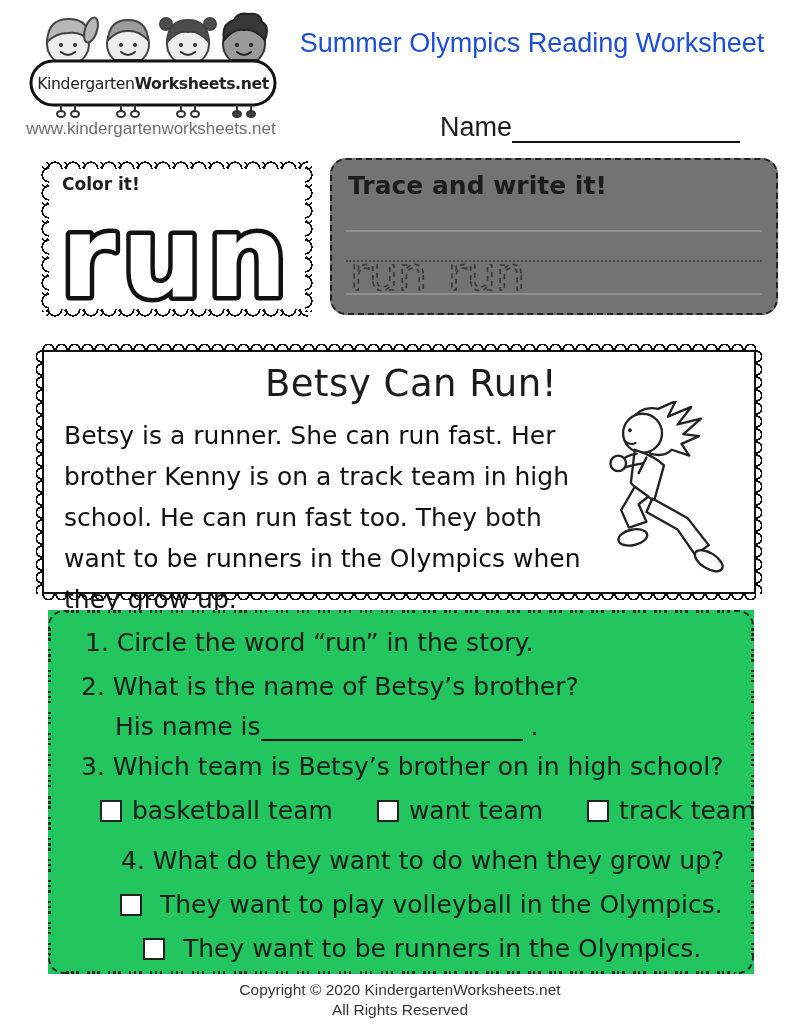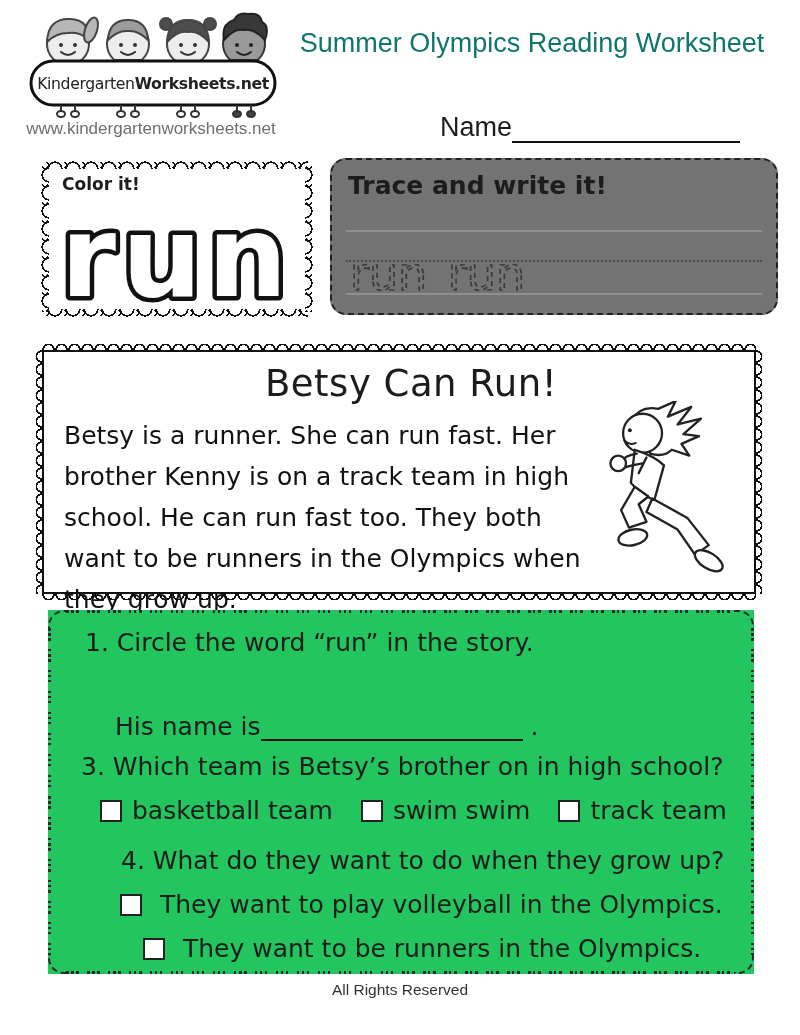--- a/index.html
+++ b/index.html
@@ -15,21 +15,21 @@
   #banner-text {
     position:absolute; left:3px; top:55px; width:244px; height:44px;
     display:flex; align-items:center; justify-content:center; white-space:nowrap;
     font-family:"DejaVu Sans", sans-serif; font-size:16.5px; letter-spacing:-0.4px;
     transform:scaleX(.95); color:#222;
   }
   #banner-text .bold { font-weight:700; }
   #site-url { position:absolute; left:18px; top:119px; width:266px; text-align:center;
     color:#6e6e6e; font-size:17px; }
   #page-title { position:absolute; left:272px; top:28px; width:520px; text-align:center;
-    font-size:27px; color:#0f766e; }
+    font-size:27px; color:#1d4ed8; }
   #name-row { position:absolute; left:440px; top:112px; font-size:27px; white-space:nowrap; }
   #name-row .blank { display:inline-block; width:228px; border-bottom:2.5px solid #111; height:30px; vertical-align:bottom; }
 
   
   #color-box { position:absolute; left:36px; top:156px; width:282px; height:166px; background:#fff; }
   .gl { position:absolute; background-repeat:repeat-x; }
   .gl-top { top:0; left:10px; right:10px; height:13px;
     background-image:
       radial-gradient(circle at 0px 9px, transparent 0 1.6px, #111 1.6px 3.1px, transparent 3.1px),
       radial-gradient(circle at 9px 13px, transparent 0 6px, #111 6px 7.6px, transparent 7.6px);
@@ -97,21 +97,21 @@
   .qb-tr { top:0; right:0; border-left:none; border-bottom:none; border-top-right-radius:16px; }
   .qb-bl { bottom:0; left:0; border-right:none; border-top:none; border-bottom-left-radius:16px; }
   .qb-br { bottom:0; right:0; border-left:none; border-top:none; border-bottom-right-radius:16px; }
 
   .q { position:absolute; font-size:25px; font-family:"DejaVu Sans", sans-serif; white-space:nowrap; }
   #q1 { left:37px; top:18px; }
   #q2 { left:33px; top:62px; }
   #q2-fill { left:67px; top:102px; }
   #q2-fill .blank { display:inline-block; width:262px; height:28px; border-bottom:2.5px solid #111; vertical-align:bottom; }
   #q3 { left:33px; top:142px; }
-  #choices { left:52px; top:186px; display:flex; gap:28px; align-items:center; }
+  #choices { left:52px; top:186px; display:flex; gap:44px; align-items:center; }
   .choice { display:flex; align-items:center; }
   .checkbox { width:22px; height:22px; border:2.5px solid #222; background:#fff; flex:0 0 auto; }
   .choice .checkbox { margin-right:10px; }
   #q4 { left:33px; top:236px;margin-left:40px; }
   .opt { display:flex; align-items:center; gap:18px; }
   #opt1 { left:72px; top:280px; }
   #opt2 { left:72px; top:324px;padding-left:23px; }
 
   
   #footer { position:absolute; left:0; top:980px; width:800px; text-align:center;
@@ -249,46 +249,48 @@
   <div class="qb qb-bottom"></div>
   <div class="qb qb-left"></div>
   <div class="qb qb-right"></div>
   <div class="qb-c qb-tl"></div>
   <div class="qb-c qb-tr"></div>
   <div class="qb-c qb-bl"></div>
   <div class="qb-c qb-br"></div>
 
   <div id="q1" class="q">1. Circle the word “run” in the story.</div>
 
+  <div id="q2" class="q">2. What is the name of Betsy’s brother?</div>
   <div id="q2-fill" class="q">
     <span>His name is</span><span class="blank"></span><span> .</span>
   </div>
 
   <div id="q3" class="q">3. Which team is Betsy’s brother on in high school?</div>
   <div id="choices" class="q">
     <div class="choice">
       <span class="checkbox"></span>
       <span>basketball team</span>
     </div>
     <div class="choice">
       <span class="checkbox"></span>
-      <span>swim swim</span>
+      <span>want team</span>
     </div>
     <div class="choice">
       <span class="checkbox"></span>
       <span>track team</span>
     </div>
   </div>
 
   <div id="q4" class="q">4. What do they want to do when they grow up?</div>
   <div id="opt1" class="q opt">
     <span class="checkbox"></span>
     <span>They want to play volleyball in the Olympics.</span>
   </div>
   <div id="opt2" class="q opt">
     <span class="checkbox"></span>
     <span>They want to be runners in the Olympics.</span>
   </div>
 </div>
 
 <div id="footer">
+  <div>Copyright © 2020 KindergartenWorksheets.net</div>
   <div>All Rights Reserved</div>
 </div>
 
 </body></html>

